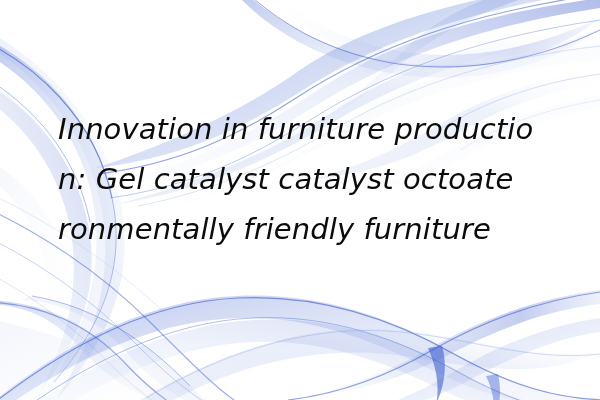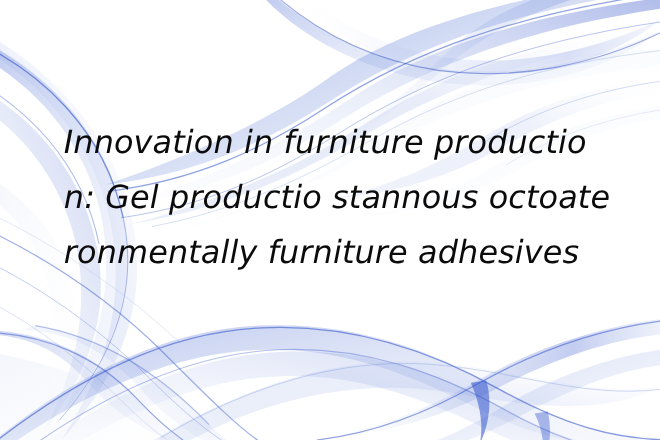--- a/index.html
+++ b/index.html
@@ -134,17 +134,17 @@
     <g>
       <path d="M600,70 C540,78 486,96 440,124 C396,150 352,170 306,180 C360,176 410,160 456,134 C502,108 550,90 600,84 Z" fill="url(#gC)" opacity="0.60"></path>
       <path d="M600,96 C548,104 500,120 458,146 C418,170 378,188 336,196 C386,192 430,178 472,154 C514,130 556,114 600,108 Z" fill="url(#gWash)" opacity="0.70"></path>
       <path d="M600,74 C542,82 488,100 442,128" fill="none" stroke="#8fa6e2" stroke-opacity="0.40" stroke-width="0.9"></path>
       <path d="M600,100 C550,108 502,124 460,150" fill="none" stroke="#aebde8" stroke-opacity="0.35" stroke-width="0.8"></path>
     </g>
   </svg>
 
   <div id="title-block">
     <span class="title-line">Innovation in furniture productio</span>
-    <span class="title-line">n: Gel productio stannous octoate</span>
-    <span class="title-line">ronmentally furniture adhesives</span>
+    <span class="title-line">n: Gel catalyst catalyst octoate</span>
+    <span class="title-line">ronmentally friendly furniture</span>
   </div>
 
 </div>
 
 </body></html>

